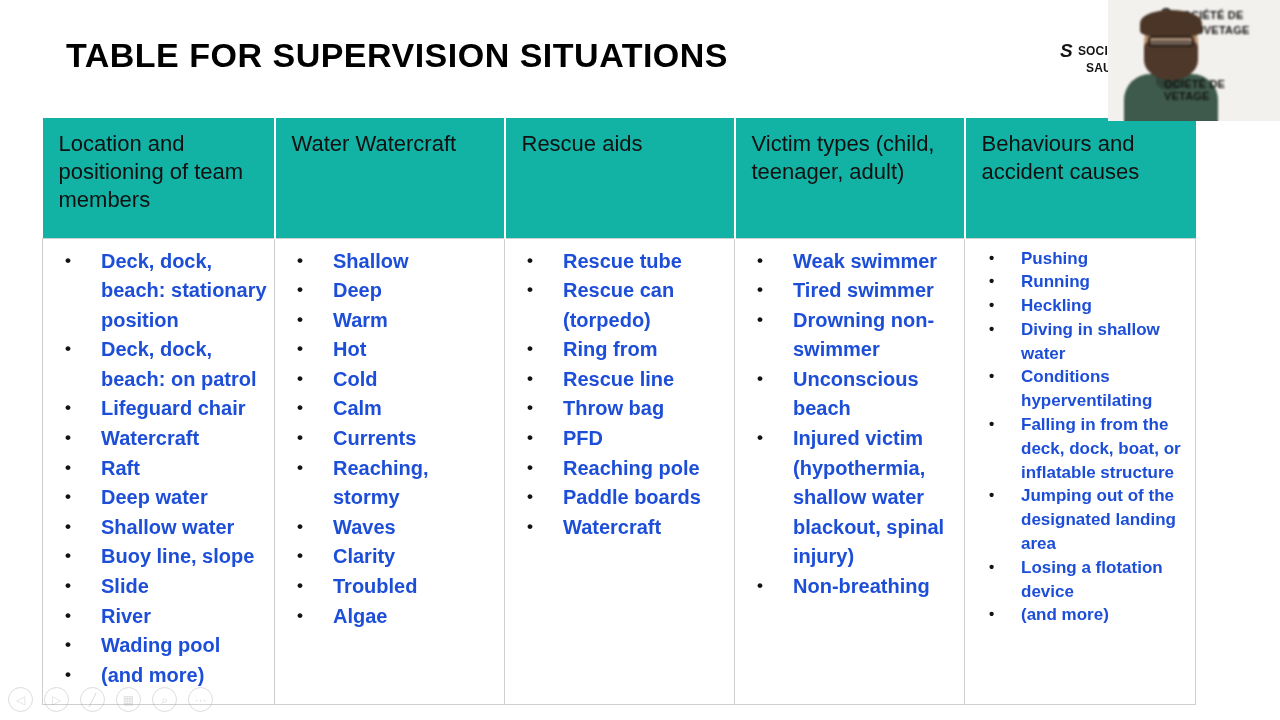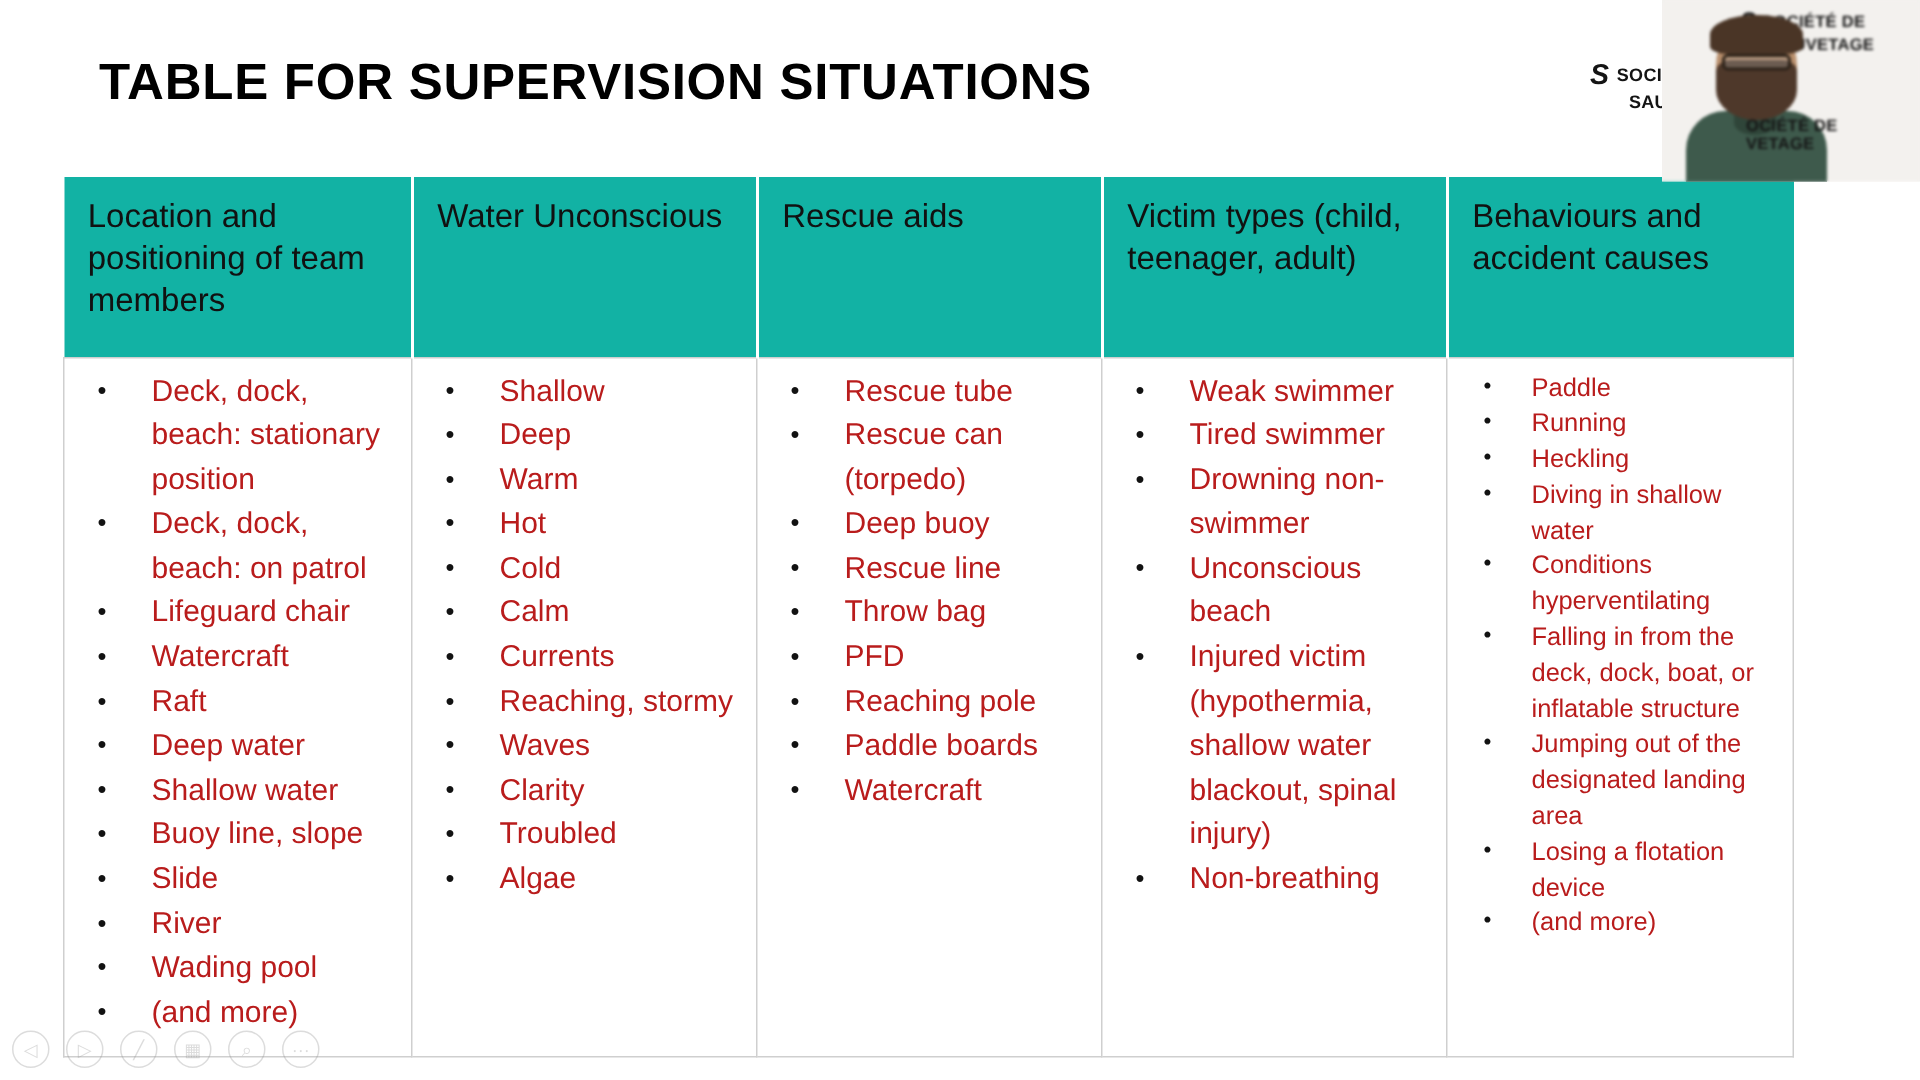--- a/index.html
+++ b/index.html
@@ -72,21 +72,22 @@
     height: 425px;
   }
 
   .cell-list { list-style: none; }
 
   .cell-list li {
     position: relative;
     padding-left: 52px;
     font-size: 20px;
     line-height: 1.48;
-    color: #b91c1c;
+    color: #1d4ed8;
+    font-weight: bold;
   }
   .cell-list li::before {
     content: "\2022";
     position: absolute;
     left: 16px;
     top: -1px;
     font-size: 17px;
     line-height: 1.72;
     color: #121212;
   }
@@ -242,21 +243,21 @@
     <colgroup>
       <col class="c1">
         <col class="c2">
         <col class="c3">
         <col class="c4">
         <col class="c5">
     </colgroup>
     <thead>
       <tr>
         <th>Location and positioning of team members</th>
-        <th>Water Unconscious</th>
+        <th>Water Watercraft</th>
         <th>Rescue aids</th>
         <th>Victim types (child, teenager, adult)</th>
         <th>Behaviours and accident causes</th>
       </tr>
     </thead>
     <tbody>
       <tr>
         <td>
           <ul class="cell-list">
               <li>Deck, dock, beach: stationary position</li>
@@ -286,42 +287,42 @@
               <li>Waves</li>
               <li>Clarity</li>
               <li>Troubled</li>
               <li>Algae</li>
             </ul>
         </td>
         <td>
           <ul class="cell-list">
               <li>Rescue tube</li>
               <li>Rescue can (torpedo)</li>
-              <li>Deep buoy</li>
+              <li>Ring from</li>
               <li>Rescue line</li>
               <li>Throw bag</li>
               <li>PFD</li>
               <li>Reaching pole</li>
               <li>Paddle boards</li>
               <li>Watercraft</li>
             </ul>
         </td>
         <td>
           <ul class="cell-list">
               <li>Weak swimmer</li>
               <li>Tired swimmer</li>
               <li>Drowning non-swimmer</li>
               <li>Unconscious beach</li>
               <li>Injured victim (hypothermia, shallow water blackout, spinal injury)</li>
               <li>Non-breathing</li>
             </ul>
         </td>
         <td class="small-col">
           <ul class="cell-list">
-              <li>Paddle</li>
+              <li>Pushing</li>
               <li>Running</li>
               <li>Heckling</li>
               <li>Diving in shallow water</li>
               <li>Conditions hyperventilating</li>
               <li>Falling in from the deck, dock, boat, or inflatable structure</li>
               <li>Jumping out of the designated landing area</li>
               <li>Losing a flotation device</li>
               <li>(and more)</li>
             </ul>
         </td>

